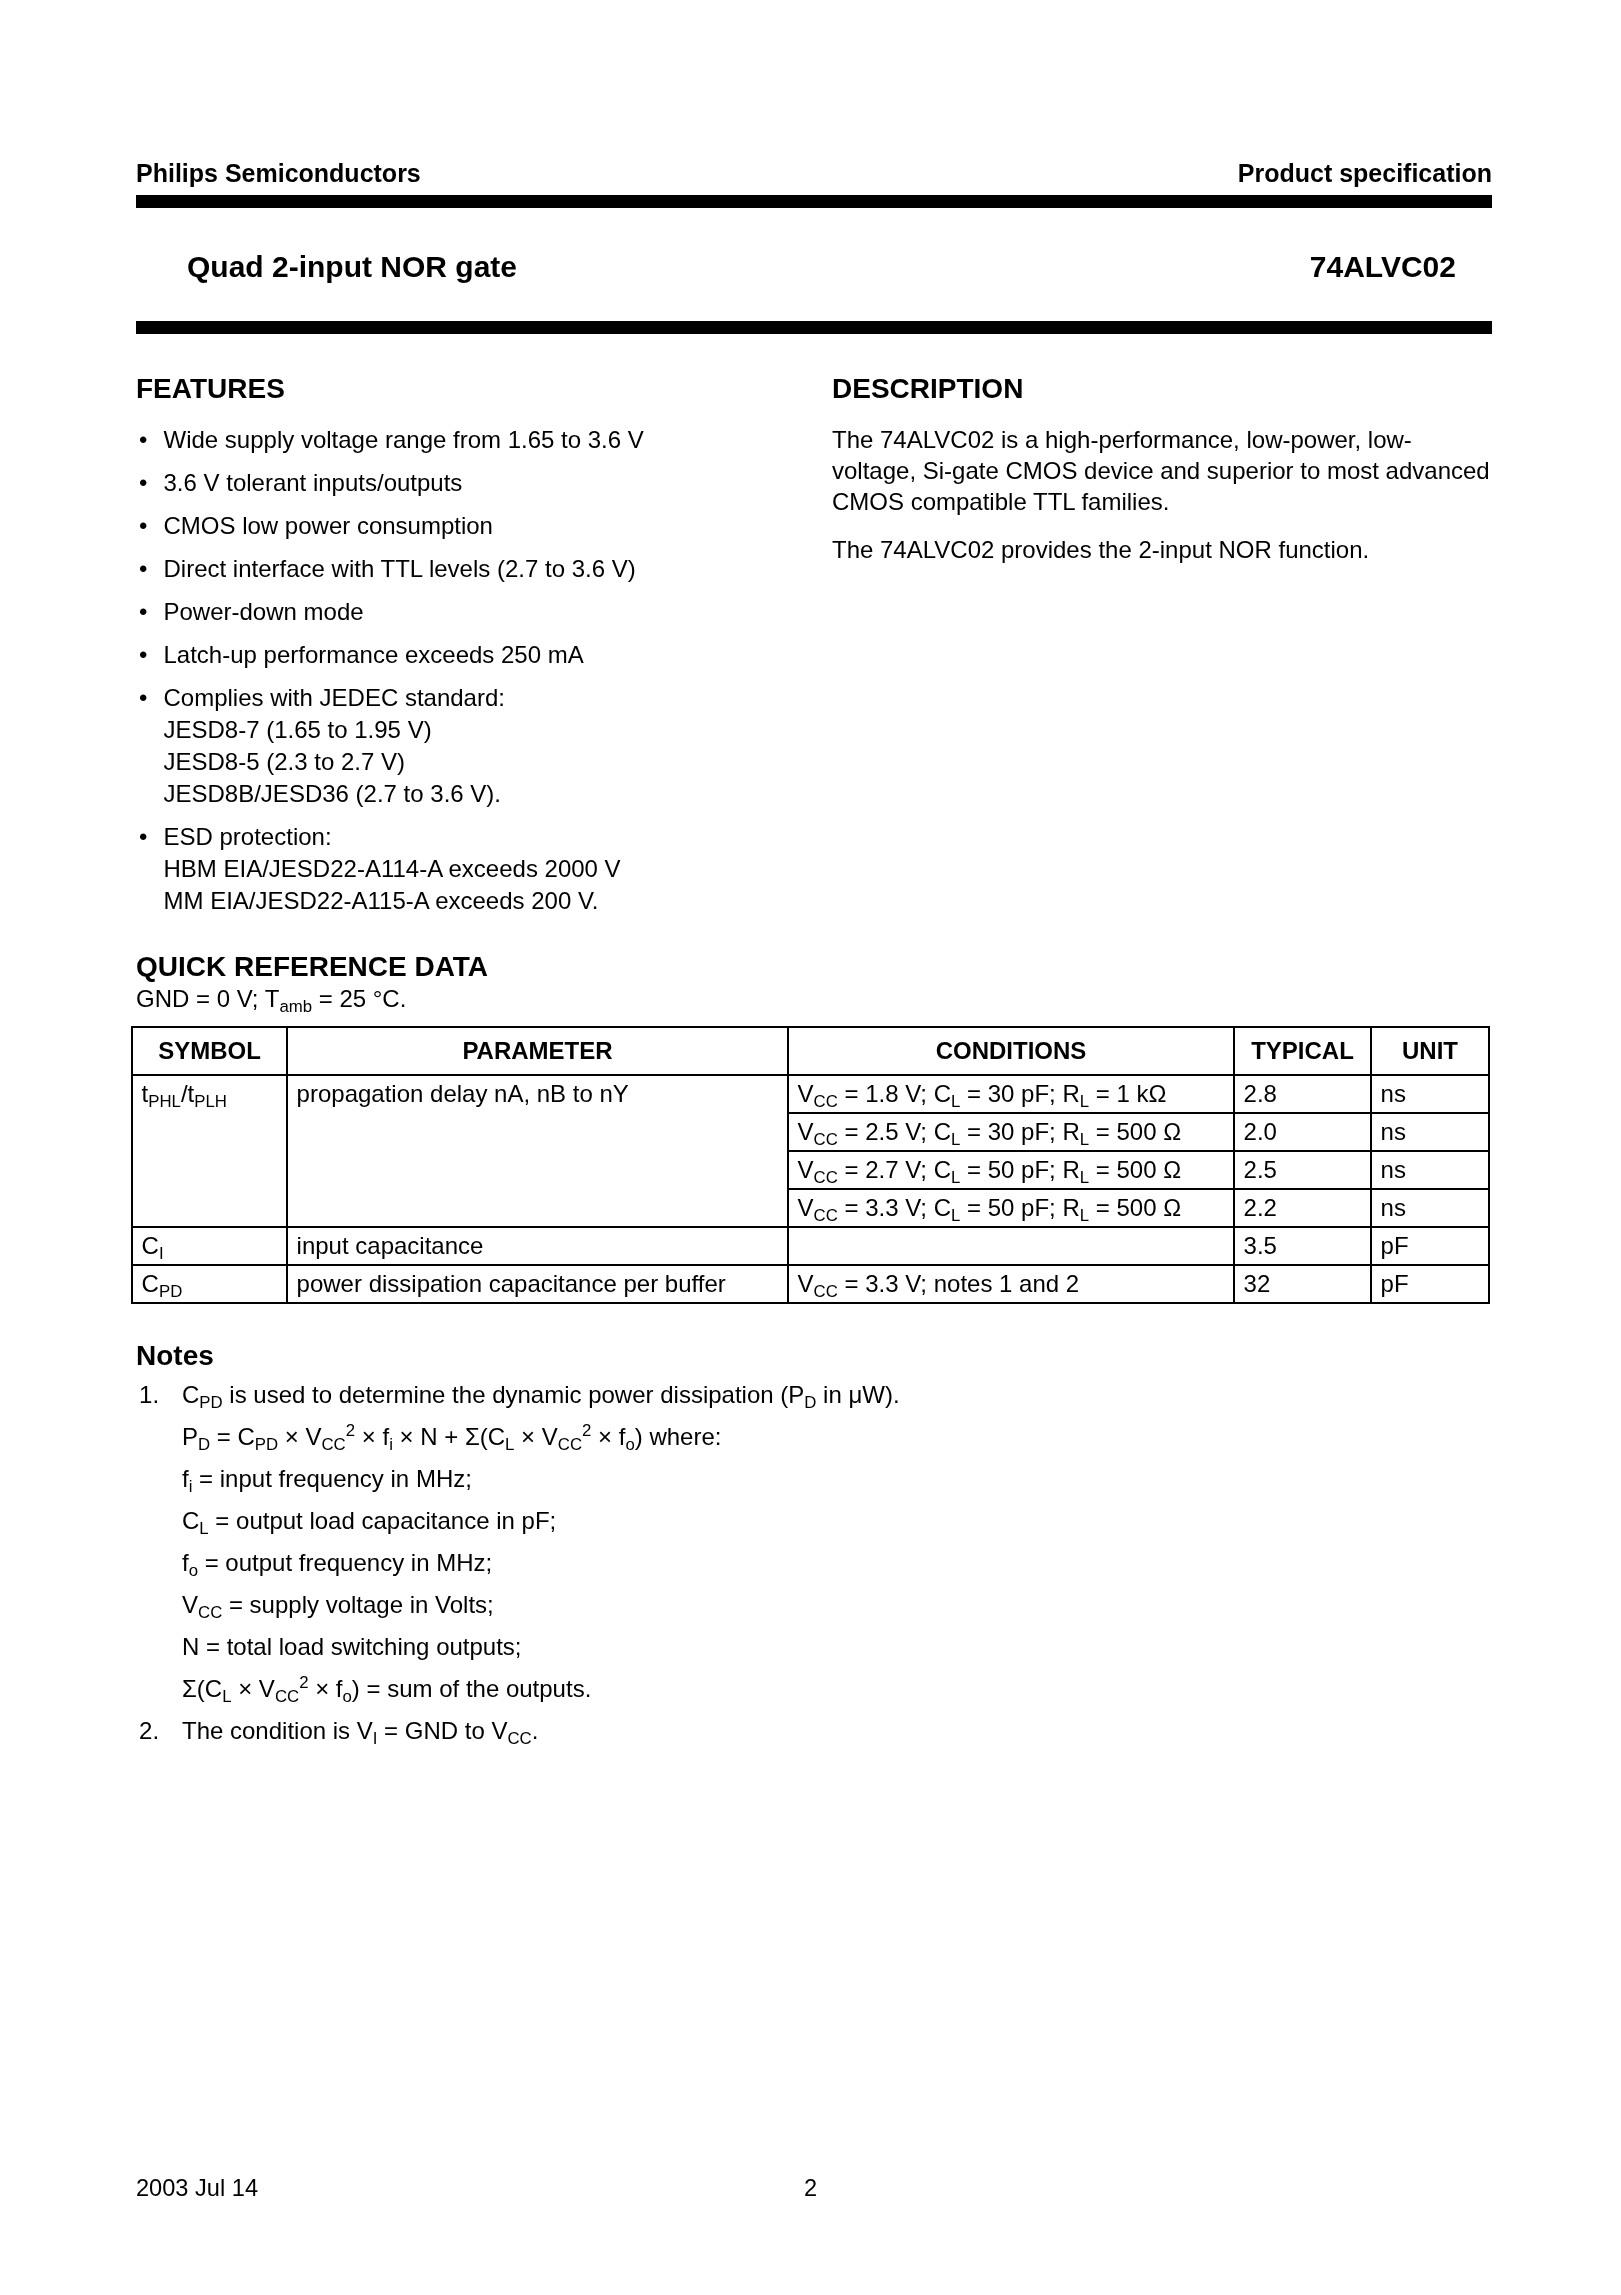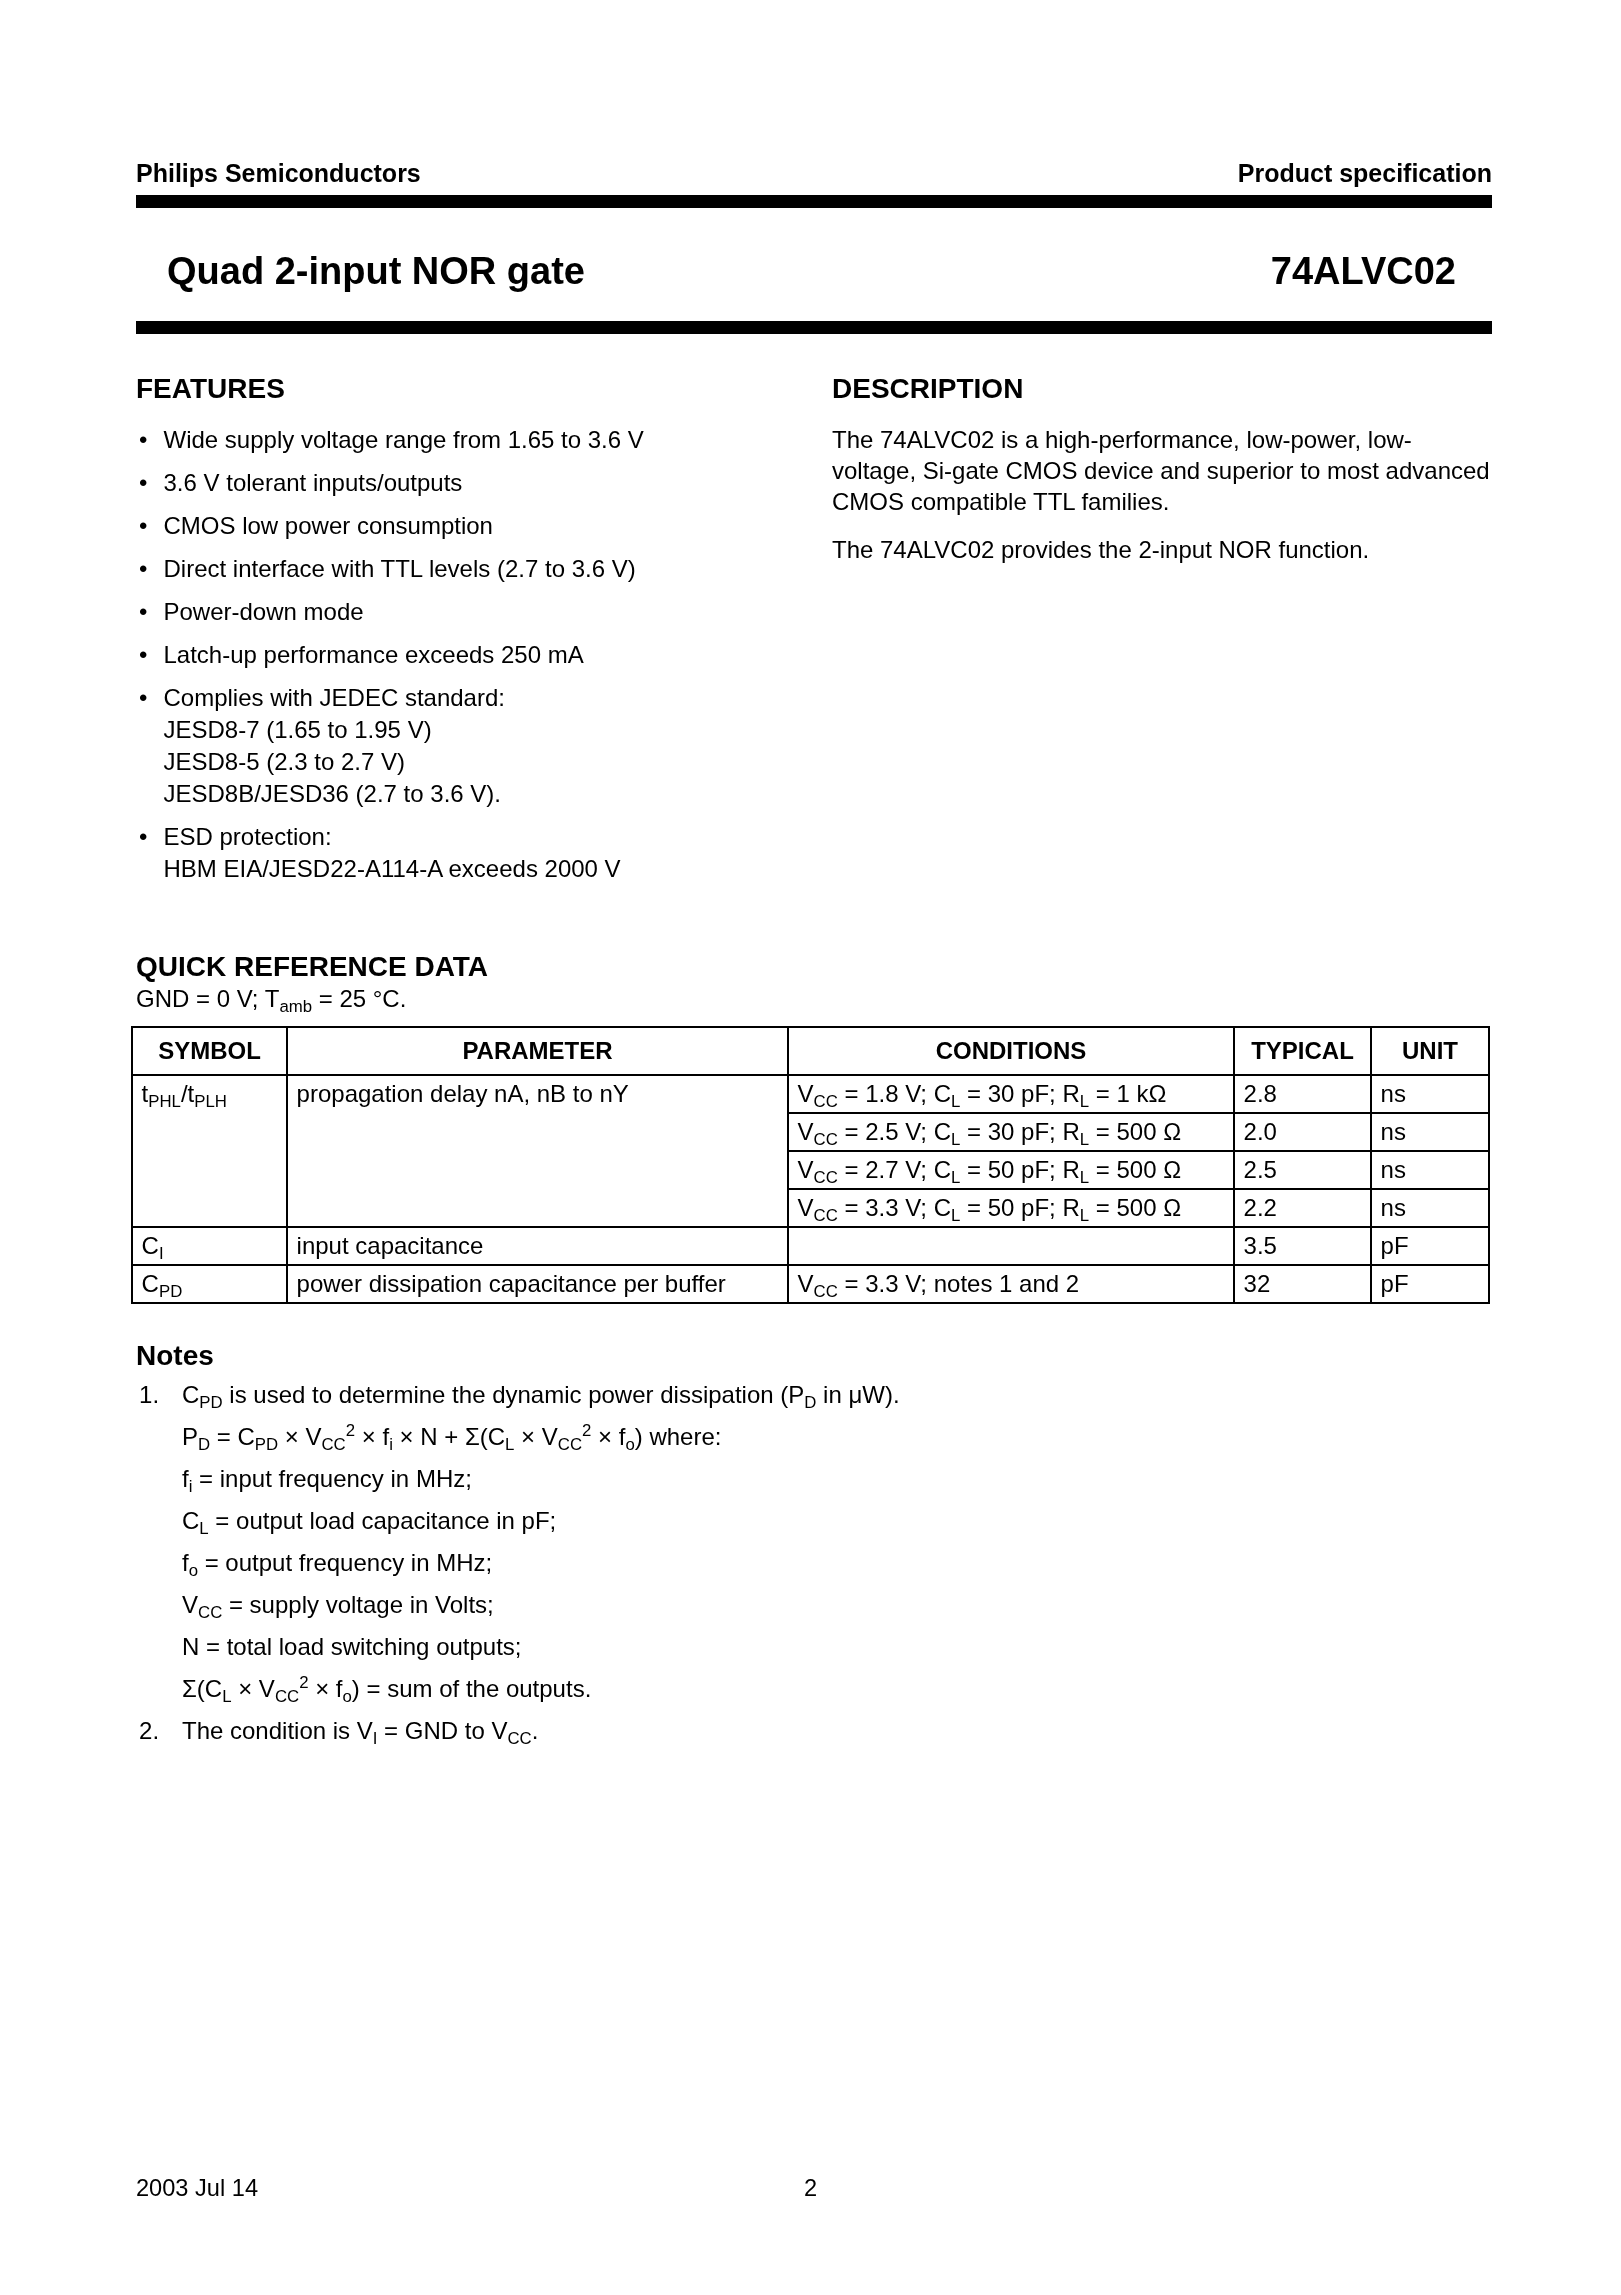--- a/index.html
+++ b/index.html
@@ -1,21 +1,21 @@
 <!DOCTYPE html>
 <html style="font-size:12.6px"><head>
 <meta charset="utf-8">
 <style>
   html, body { margin: 0; padding: 0; background: #ffffff; }
   body { width: 1622px; height: 2295px; position: relative; overflow: hidden;
          font-family: "Liberation Sans", sans-serif; color: #000; }
   .abs { position: absolute; }
   .hdr { font-weight: bold; font-size: 25px; line-height: 1; }
   .bar { position: absolute; left: 136px; width: 1356px; height: 13.3px; background: #000; }
-  .title { font-weight: bold; font-size: 38px; line-height: 1; }
+  .title { font-weight: bold; font-size: 30px; line-height: 1; margin-left: 20px; }
   .h2 { font-weight: bold; font-size: 28px; line-height: 1; }
   .body { font-size: 24px; }
   sub { font-size: 0.7em; vertical-align: -0.3em; line-height: 0; }
   sup { font-size: 0.7em; vertical-align: 0.55em; line-height: 0; }
 
   
   .features { left: 136px; top: 424px; width: 667px; }
   .feat-item { position: relative; padding-left: 27.5px; margin-bottom: 11px; line-height: 32px; }
   .feat-item .bullet { position: absolute; left: 3.1px; top: 0; }
   .feat-line { display: block; }
@@ -79,20 +79,21 @@
       <span class="bullet">•</span>
       <span class="feat-line">Complies with JEDEC standard:</span>
       <span class="feat-line">JESD8-7 (1.65 to 1.95 V)</span>
       <span class="feat-line">JESD8-5 (2.3 to 2.7 V)</span>
       <span class="feat-line">JESD8B/JESD36 (2.7 to 3.6 V).</span>
     </div>
     <div class="feat-item">
       <span class="bullet">•</span>
       <span class="feat-line">ESD protection:</span>
       <span class="feat-line">HBM EIA/JESD22-A114-A exceeds 2000 V</span>
+      <span class="feat-line">MM EIA/JESD22-A115-A exceeds 200 V.</span>
     </div>
   </div>
 
 <div class="abs h2" style="left:832px; top:375px;">DESCRIPTION</div>
 <div class="abs body desc">
   <p>The 74ALVC02 is a high-performance, low-power, low-voltage, Si-gate CMOS device and superior to most advanced CMOS compatible TTL families.</p>
   <p>The 74ALVC02 provides the 2-input NOR function.</p>
 </div>
 
 <div class="abs h2" style="left:136px; top:953px;">QUICK REFERENCE DATA</div>

